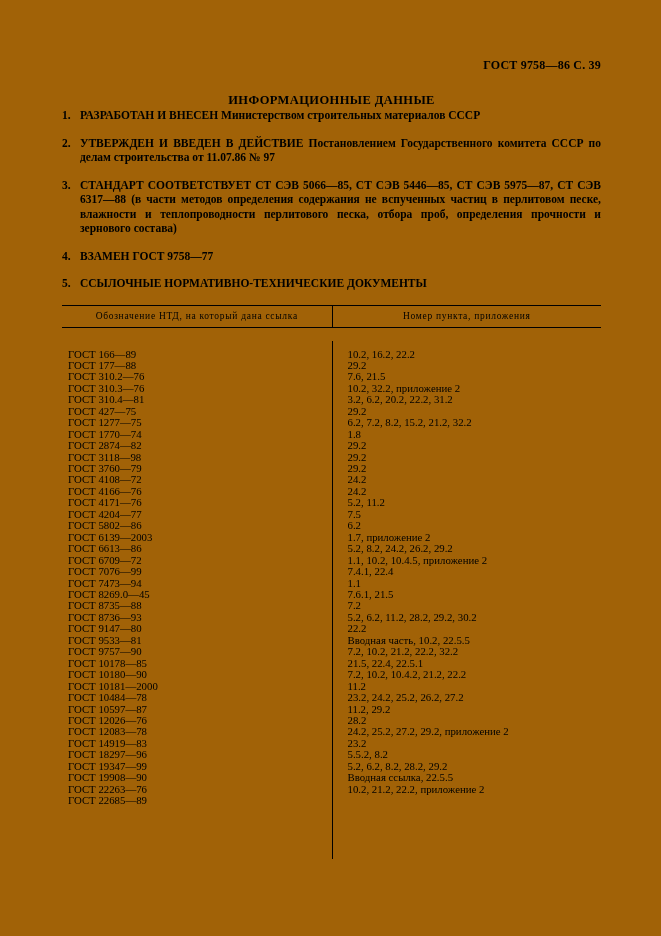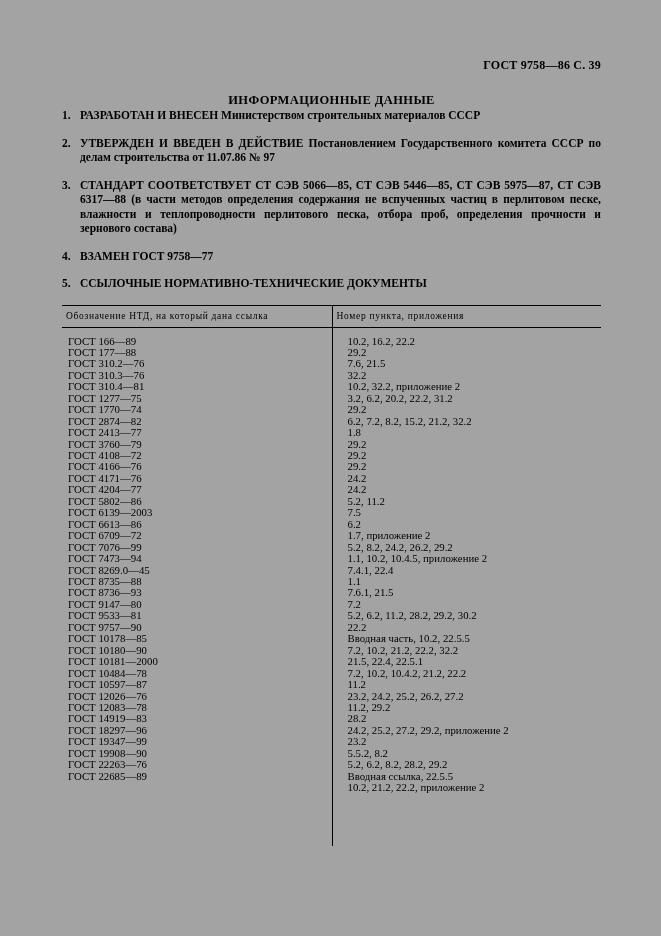--- a/index.html
+++ b/index.html
@@ -7,21 +7,21 @@
   body {
     width: 661px; height: 936px;
     font-family: "Liberation Serif", "DejaVu Serif", serif;
     color: #000;
     overflow: hidden;
   }
   .page {
     position: relative;
     width: 661px; height: 936px;
     padding: 58px 60px 0 62px;
-    background: #a3a3a3;
+    background: #a16207;
   }
   .page-header {
     text-align: right;
     font-weight: bold;
     font-size: 12px;
     margin-bottom: 20px;
     letter-spacing: 0.2px;
   }
   .doc-title {
     text-align: center;
@@ -44,28 +44,30 @@
   .ref-table {
     border-top: 1.5px solid #000;
     width: 100%;
   }
   .thead {
     display: flex;
     border-bottom: 1px solid #000;
   }
   .th {
     width: 50%;
+    text-align: center;
     font-size: 9.5px;
     letter-spacing: 0.7px;
     padding: 5px 4px 6px 4px;
   }
   .th-right { border-left: 1px solid #000; }
   .tbody {
     display: flex;
     align-items: stretch;
+    margin-top: 13px;
   }
   .tcol {
     width: 50%;
     padding: 8px 4px 52px 6px;
   }
   .tcol-right {
     border-left: 1px solid #000;
     padding-left: 15px;
   }
   .cell {
@@ -112,24 +114,25 @@
       <div class="th">Обозначение НТД, на который дана ссылка</div>
       <div class="th th-right">Номер пункта, приложения</div>
     </div>
     <div class="tbody">
       <div class="tcol">
           <div class="cell">ГОСТ 166—89</div>
           <div class="cell">ГОСТ 177—88</div>
           <div class="cell">ГОСТ 310.2—76</div>
           <div class="cell">ГОСТ 310.3—76</div>
           <div class="cell">ГОСТ 310.4—81</div>
+          <div class="cell">ГОСТ 427—75</div>
           <div class="cell">ГОСТ 1277—75</div>
           <div class="cell">ГОСТ 1770—74</div>
           <div class="cell">ГОСТ 2874—82</div>
-          <div class="cell">ГОСТ 2413—77</div>
+          <div class="cell">ГОСТ 3118—98</div>
           <div class="cell">ГОСТ 3760—79</div>
           <div class="cell">ГОСТ 4108—72</div>
           <div class="cell">ГОСТ 4166—76</div>
           <div class="cell">ГОСТ 4171—76</div>
           <div class="cell">ГОСТ 4204—77</div>
           <div class="cell">ГОСТ 5802—86</div>
           <div class="cell">ГОСТ 6139—2003</div>
           <div class="cell">ГОСТ 6613—86</div>
           <div class="cell">ГОСТ 6709—72</div>
           <div class="cell">ГОСТ 7076—99</div>
@@ -151,21 +154,20 @@
           <div class="cell">ГОСТ 18297—96</div>
           <div class="cell">ГОСТ 19347—99</div>
           <div class="cell">ГОСТ 19908—90</div>
           <div class="cell">ГОСТ 22263—76</div>
           <div class="cell">ГОСТ 22685—89</div>
         </div>
       <div class="tcol tcol-right">
           <div class="cell">10.2, 16.2, 22.2</div>
           <div class="cell">29.2</div>
           <div class="cell">7.6, 21.5</div>
-          <div class="cell">32.2</div>
           <div class="cell">10.2, 32.2, приложение 2</div>
           <div class="cell">3.2, 6.2, 20.2, 22.2, 31.2</div>
           <div class="cell">29.2</div>
           <div class="cell">6.2, 7.2, 8.2, 15.2, 21.2, 32.2</div>
           <div class="cell">1.8</div>
           <div class="cell">29.2</div>
           <div class="cell">29.2</div>
           <div class="cell">29.2</div>
           <div class="cell">24.2</div>
           <div class="cell">24.2</div>

